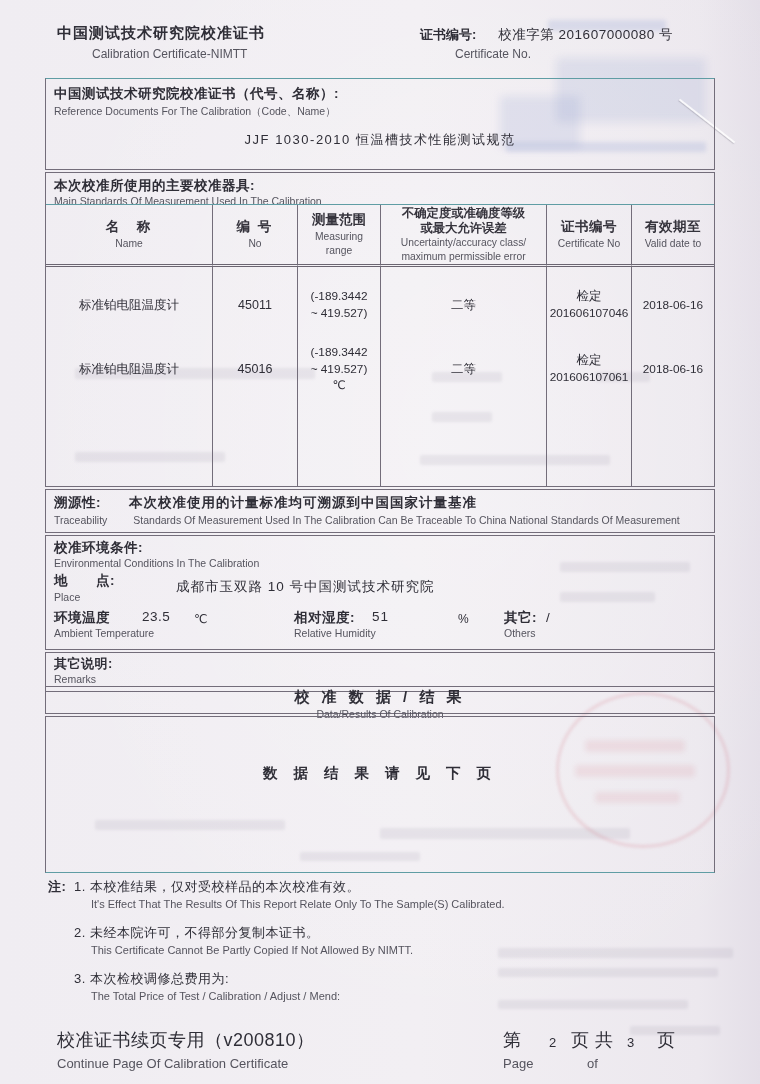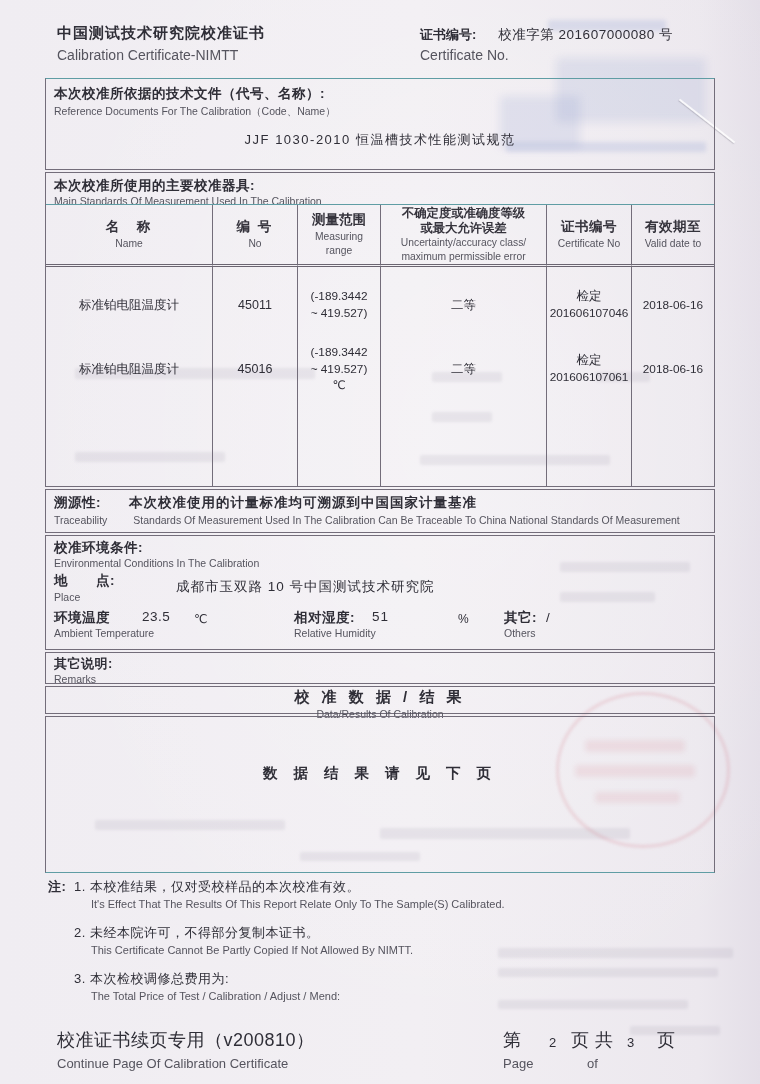--- a/index.html
+++ b/index.html
@@ -15,21 +15,21 @@
   .abs{position:absolute;}
   .cn{color:#2f2e37;}
   .en{color:#55545e;}
   .b{font-weight:bold;}
   .box{
     position:absolute;left:45px;width:670px;
     border:1.5px solid #736d7a;background:transparent;box-sizing:border-box;
   }
   
   .hdr-title-cn{font-size:15px;letter-spacing:1px;}
-  .hdr-title-en{font-size:14px;}
+  .hdr-title-en{font-size:12px;margin-left:35px;}
   .hdr-certlabel{font-size:13px;}
   .hdr-certval{font-size:13.5px;letter-spacing:0.5px;}
   
   .sec-cn{font-size:13.5px;font-weight:bold;letter-spacing:0.5px;}
   .sec-en{font-size:10.5px;color:#55545e;margin-top:2px;}
   
   .table{
     position:absolute;left:0;right:0;top:31px;bottom:0;
     border-top:1.5px solid #5f9da4;
     display:grid;
@@ -114,21 +114,21 @@
   <div class="abs" style="left:420px;top:26px;">
     <div style="display:flex;gap:22px;align-items:flex-end;">
       <span class="hdr-certlabel b cn">证书编号:</span>
       <span class="hdr-certval cn">校准字第 201607000080 号</span>
     </div>
     <div class="hdr-title-en en" style="margin-top:3px;">Certificate No.</div>
   </div>
 
   <div class="box" style="top:78px;height:92px;border-top-color:#5f9da4;">
     <div style="padding:6px 8px 0 8px;">
-      <div class="sec-cn cn">本次校准所依据的技术文件（代号、名称）:</div>
+      <div class="sec-cn cn">中国测试技术研究院校准证书（代号、名称）:</div>
       <div class="sec-en">Reference Documents For The Calibration（Code、Name）</div>
       <div class="cn" style="font-size:13px;letter-spacing:1.5px;text-align:center;margin-top:12px;">JJF 1030-2010 恒温槽技术性能测试规范</div>
     </div>
   </div>
 
   <div class="box" style="top:172px;height:315px;">
     <div style="padding:4px 8px 0 8px;">
       <div class="sec-cn cn">本次校准所使用的主要校准器具:</div>
       <div class="sec-en" style="margin-top:0;">Main Standards Of Measurement Used In The Calibration</div>
     </div>
@@ -234,21 +234,21 @@
       <div class="abs env-val cn" style="left:326px;top:73px;">51</div>
       <div class="abs cn" style="left:412px;top:76px;font-size:12px;">%</div>
       <div class="abs sec-en" style="left:248px;top:91px;margin-top:0;">Relative Humidity</div>
 
       <div class="abs sec-cn cn" style="left:458px;top:73px;">其它:</div>
       <div class="abs env-val cn" style="left:500px;top:74px;">/</div>
       <div class="abs sec-en" style="left:458px;top:91px;margin-top:0;">Others</div>
     </div>
   </div>
 
-  <div class="box" style="top:652px;height:32px;">
+  <div class="box" style="top:652px;height:40px;">
     <div style="padding:2px 8px 0 8px;">
       <div class="sec-cn cn" style="font-size:13px;">其它说明:</div>
       <div class="sec-en" style="margin-top:0;">Remarks</div>
     </div>
   </div>
 
   <div class="box" style="top:686px;height:28px;">
     <div class="results-title cn" style="margin-top:1px;">校 准 数 据 / 结 果</div>
     <div class="results-sub">Data/Results Of Calibration</div>
   </div>

